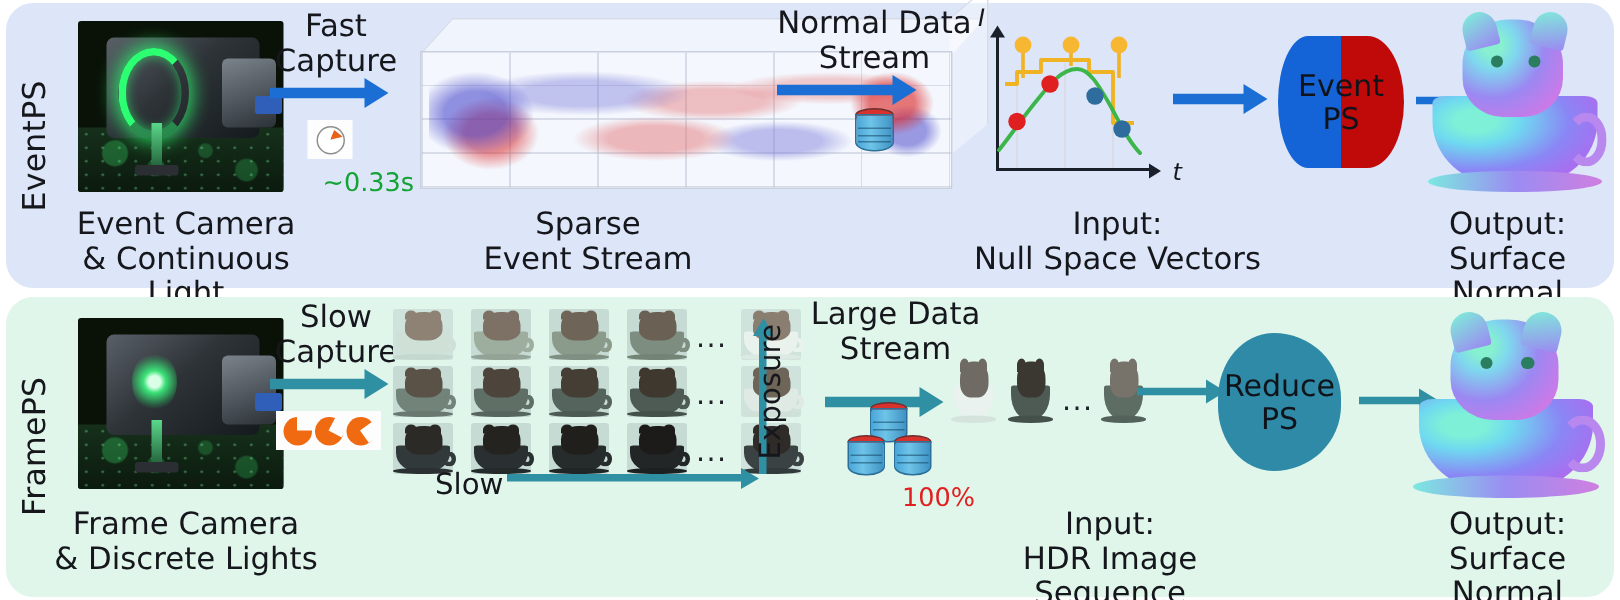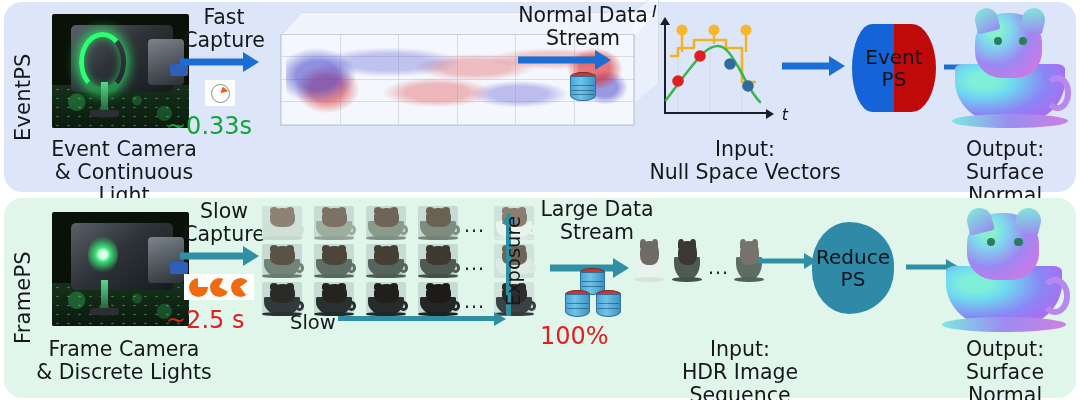--- a/index.html
+++ b/index.html
@@ -107,21 +107,21 @@
   .axis-arrow .sh { position: absolute; background: #2f8fa3; }
   .axis-arrow .hd { position: absolute; width: 0; height: 0; border-style: solid; }
   .axis-right .sh { left: 0; top: 2px; height: 5px; width: calc(100% - 11px); }
   .axis-right .hd { right: 0; top: -2px;
     border-width: 7px 0 7px 12px; border-color: transparent transparent transparent #2f8fa3; }
   .axis-up .sh { left: 2px; bottom: 0; width: 5px; height: calc(100% - 11px); }
   .axis-up .hd { left: -2px; top: 0;
     border-width: 0 7px 12px 7px; border-color: transparent transparent #2f8fa3 transparent; }
 
   
-  .timing { position: absolute; font-size: 24px; text-align: left; }
+  .timing { position: absolute; font-size: 17px; text-align: right; }
   .timing.green { color: #14a336; }
   .timing.red   { color: #e02020; }
 
   
   .clockbox { position: absolute; background: #fdfdfd; display: flex; align-items: center; justify-content: center; gap: 2px; }
   .clock { border-radius: 50%; position: relative; }
   .clock.outline { border: 1.6px solid #8e8e8e; background: #fff; }
   .clock.outline::before {
     content: ""; position: absolute; left: 50%; top: 8%; width: 42%; height: 42%;
     background: #e8631a; transform-origin: 0 100%; transform: rotate(22deg);
@@ -310,20 +310,22 @@
     <div class="clock outline" style="width:19px;height:19px;"></div>
   </div>
   <div class="timing green" style="left:166px; top:112px; width:110px;">~0.33s</div>
 
   <div class="evbox" style="left:280px; top:34px; width:355px; height:92px;">
     <div class="top"></div>
     <div class="side"></div>
     <div class="face"></div>
     <div class="cloud"></div>
   </div>
+  <div class="cap" style="left:300px; top:138px; width:184px;">Sparse
+Event Stream</div>
 
   <div class="cap" style="left:513px; top:4px; width:140px;">Normal Data
 Stream</div>
   <div class="arrow blue" style="left:518px; top:50px; width:96px; height:20px;">
     <div class="shaft" style="width:82px;"></div>
     <div class="head"></div>
   </div>
   <div class="db" style="left:570px; top:72px; width:26px; height:34px;">
     <div class="dbcell" style="left:0; top:0; width:26px; height:32px;">
       <div class="cap-top"></div>
@@ -419,21 +421,20 @@
 Capture</div>
   <div class="arrow teal" style="left:180px; top:246px; width:82px; height:20px;">
     <div class="shaft" style="width:68px;"></div>
     <div class="head"></div>
   </div>
   <div class="clockbox" style="left:184px; top:274px; width:70px; height:26px;">
     <div class="clock filled f1" style="width:19px;height:19px;"></div>
     <div class="clock filled f2" style="width:19px;height:19px;"></div>
     <div class="clock filled f3" style="width:19px;height:19px;"></div>
   </div>
-  <div class="timing red" style="left:166px; top:306px; width:110px;">~2.5 s</div>
 
   <div class="grid" style="left:262px; top:206px; width:240px; height:112px;">
 
     <div class="cat" style="left:0px;  top:0px;  width:40px; height:34px; background:#cfe2dc;">
       <div class="cup" style="background:#cfe0d6;"></div>
       <div class="head" style="background:#8e8275;"></div>
       <div class="ear1" style="background:#8e8275;"></div>
       <div class="ear2" style="background:#8e8275;"></div>
       <div class="handle" style="border-color:#cfe0d6; border-left-color:transparent;"></div>
       <div class="saucer" style="background:#c4d8cf;"></div>

